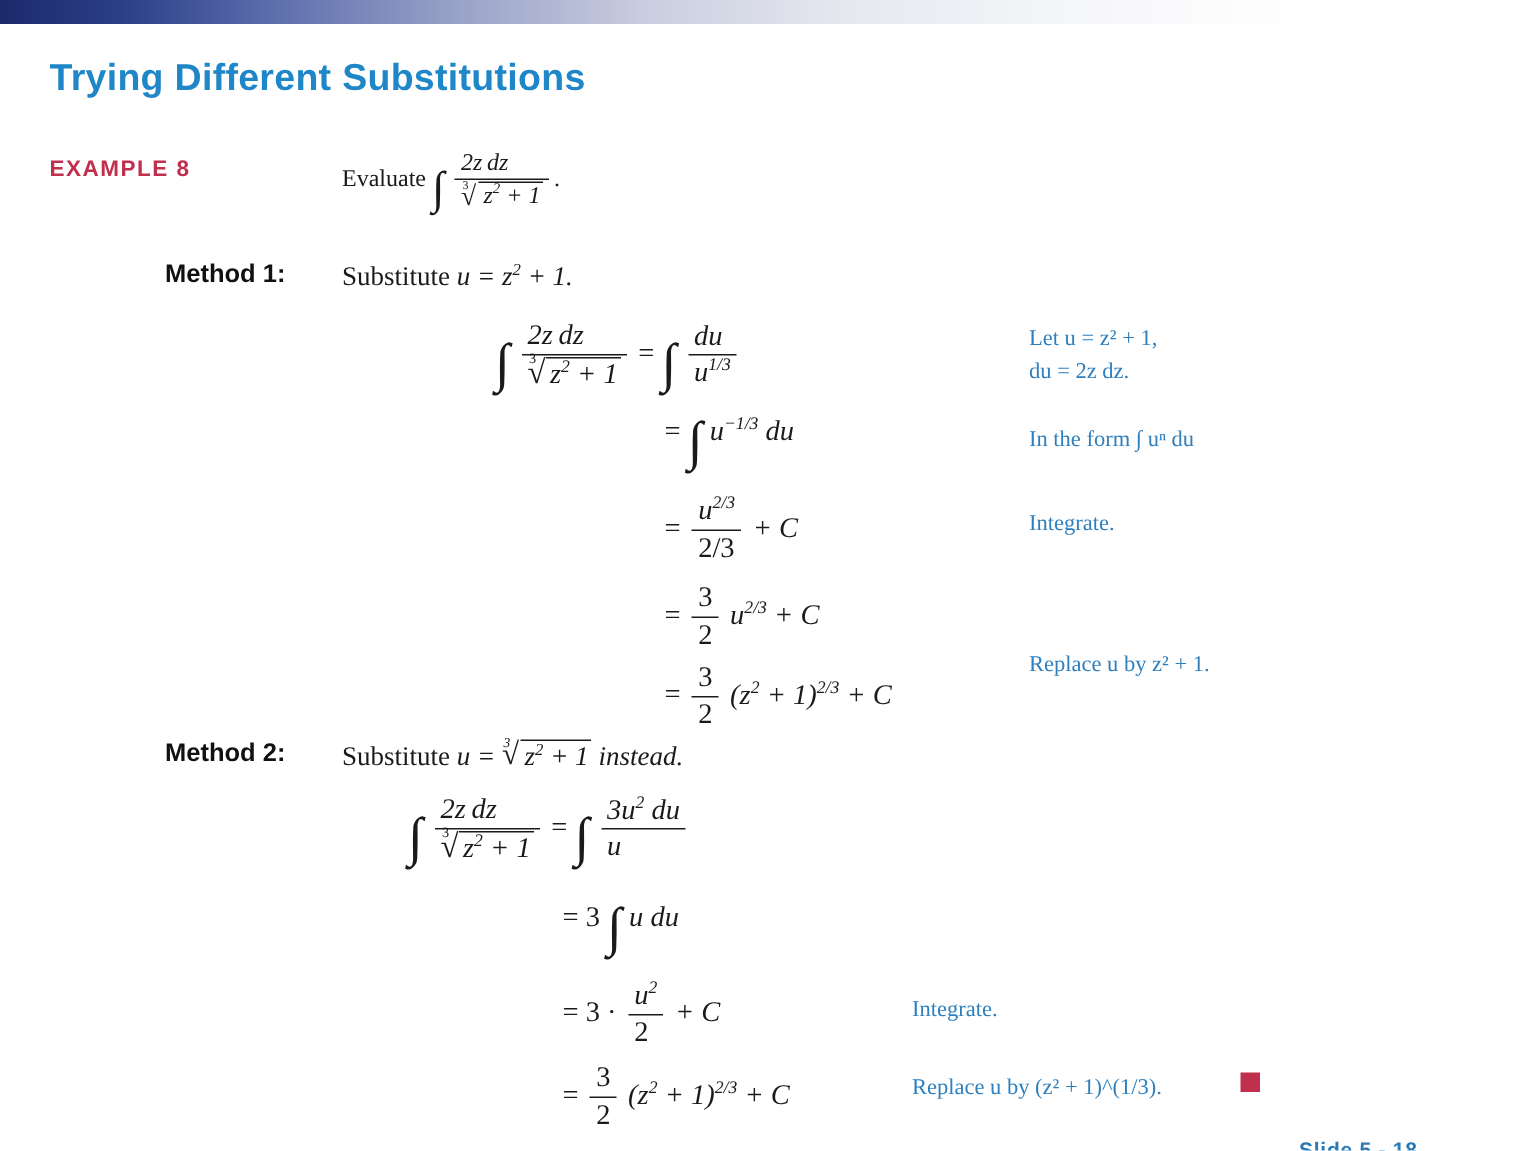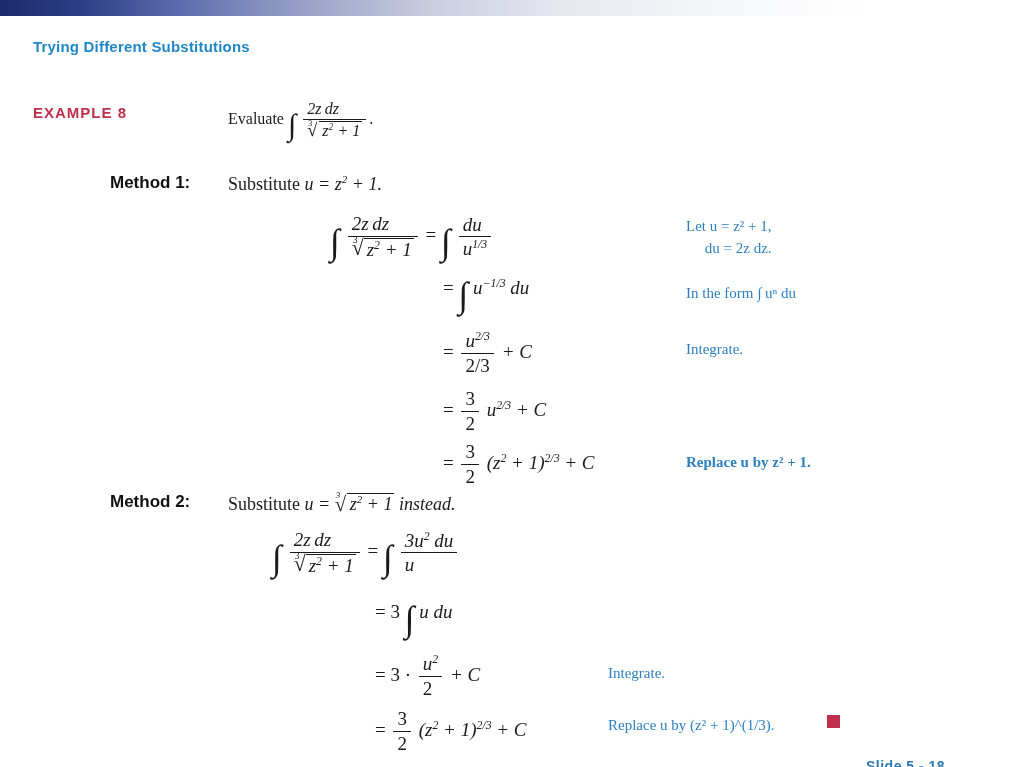--- a/index.html
+++ b/index.html
@@ -18,21 +18,21 @@
     position: absolute;
     left: 0; top: 0;
     width: 1024px;
     height: 16px;
     background: linear-gradient(to right, #1b2a6b 0%, #2c3f86 8%, #5e6fae 18%, #9aa3c8 30%, #c9cddf 42%, #e6e8f0 55%, #f4f5f8 68%, #ffffff 85%, #ffffff 100%);
   }
   .slide-title {
     position: absolute;
     left: 33px;
     top: 38px;
-    font-size: 15px;
+    font-size: 25px;
     font-weight: bold;
     color: #1f86c8;
     letter-spacing: 0.2px;
   }
   .example-label {
     position: absolute;
     left: 33px;
     top: 104px;
     font-size: 15px;
     font-weight: bold;
@@ -129,21 +129,21 @@
     color: #1a1a1a;
     white-space: nowrap;
   }
   .note {
     position: absolute;
     font-family: "Liberation Serif", serif;
     font-size: 15px;
     color: #2d7fbe;
     white-space: nowrap;
   }
-  .note-2line { line-height: 1.45; text-align: right; }
+  .note-2line { line-height: 1.45; }
 
   .red-square {
     position: absolute;
     left: 827px;
     top: 715px;
     width: 13px;
     height: 13px;
     background: #c0304c;
   }
   .slide-number {
@@ -239,21 +239,21 @@
   </span>
   <span class="serif-italic">(z<sup>2</sup> + 1)<sup>2/3</sup> + C</span>
 </div>
 
 <div class="note note-2line" style="left:686px; top:216px;">
   <div>Let u = z² + 1,</div>
   <div>du = 2z dz.</div>
 </div>
 <div class="note" style="left:686px; top:285px;">In the form ∫ uⁿ du</div>
 <div class="note" style="left:686px; top:341px;">Integrate.</div>
-<div class="note" style="left:686px; top:454px;font-weight:bold;">Replace u by z² + 1.</div>
+<div class="note" style="left:686px; top:435px;">Replace u by z² + 1.</div>
 
 <div class="method-label" style="left:110px; top:492px;">Method 2:</div>
 <div class="method-text" style="left:228px; top:493px;">
   <span>Substitute</span>
   <span class="serif-italic">u =
     <span class="radical">
       <span class="radidx">3</span>
       <span class="radsym">√</span>
       <span class="radbody">z<sup>2</sup> + 1</span>
     </span>

